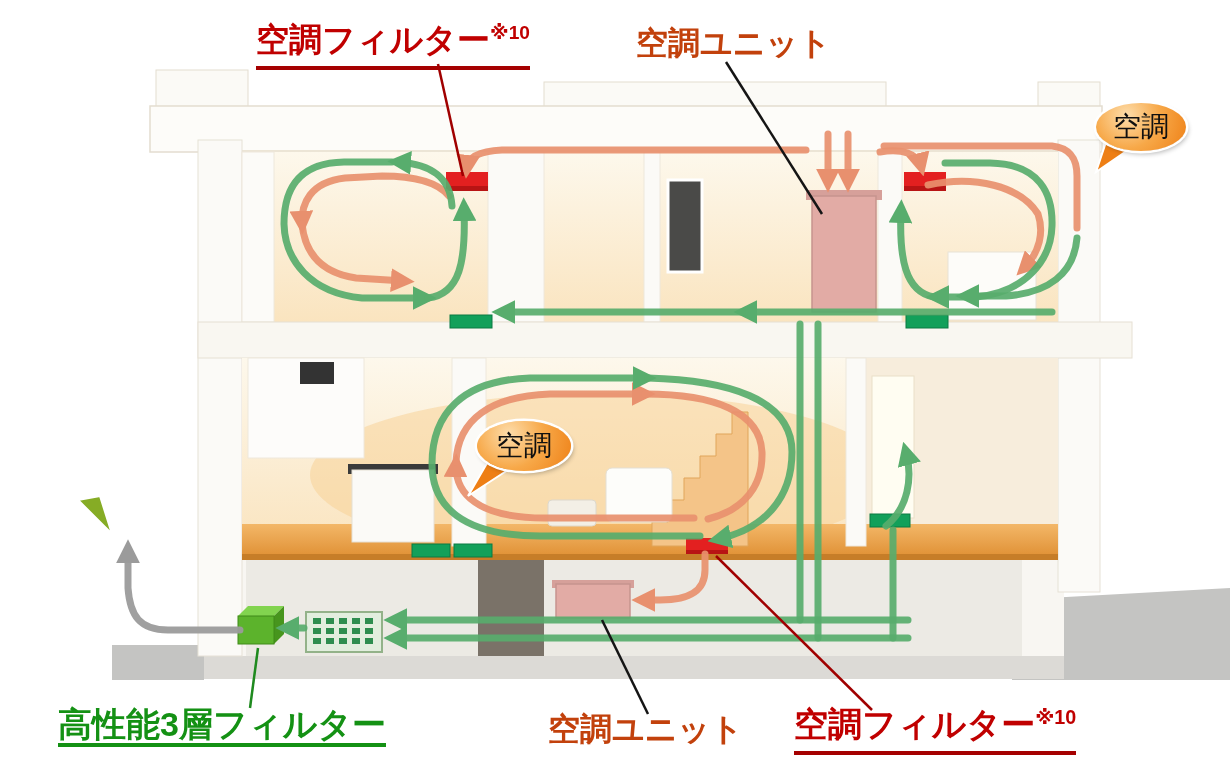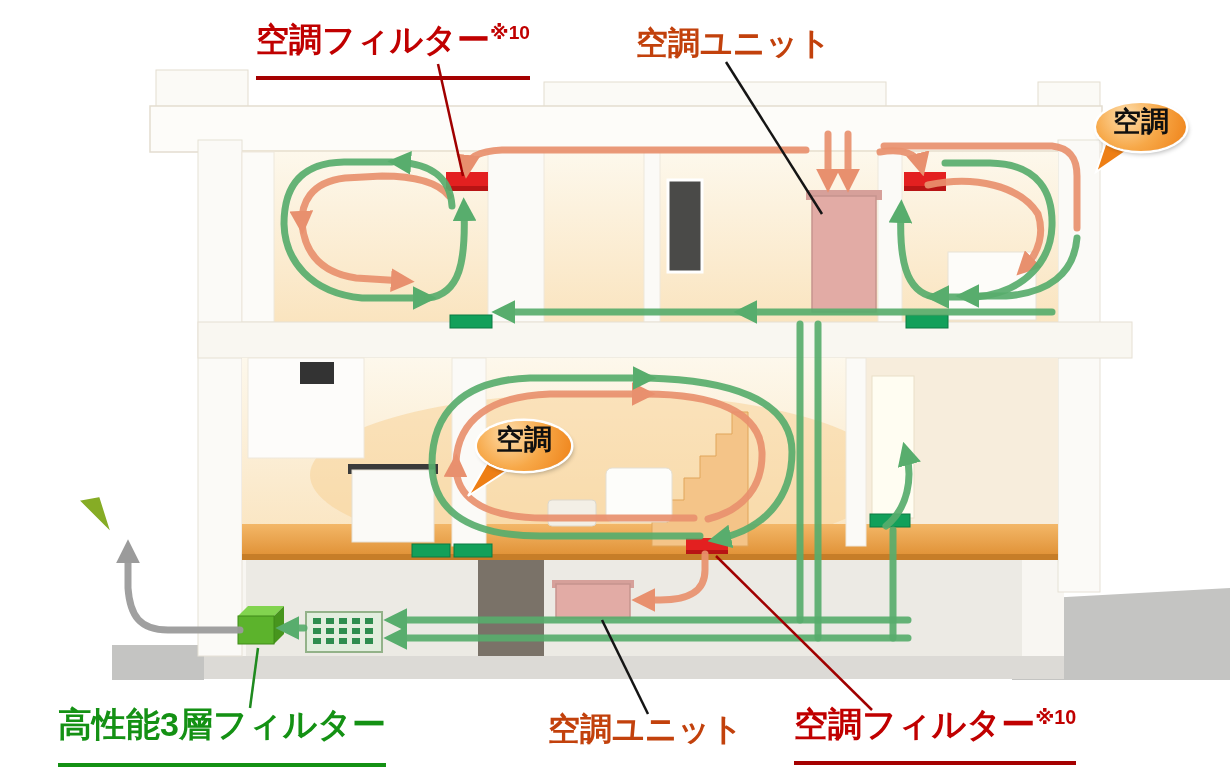--- a/index.html
+++ b/index.html
@@ -4,27 +4,27 @@
 <style>
   html,body{margin:0;padding:0;background:#fff;}
   .canvas{
     position:relative;width:1230px;height:781px;background:#ffffff;overflow:hidden;
     font-family:"Liberation Sans","DejaVu Sans",sans-serif;
   }
   .canvas svg{position:absolute;left:0;top:0;}
   .lbl{position:absolute;font-weight:bold;white-space:nowrap;line-height:1.1;}
   .lbl sup{font-size:0.58em;vertical-align:super;}
   .red{color:#c00000;}
-  .u-red{border-bottom:4px solid #a50000;padding-bottom:18px;display:inline-block;}
+  .u-red{border-bottom:4px solid #a50000;padding-bottom:8px;display:inline-block;}
   .grn{color:#149114;}
-  .u-grn{border-bottom:4px solid #149114;padding-bottom:20px;display:inline-block;}
+  .u-grn{border-bottom:4px solid #149114;padding-bottom:0;display:inline-block;}
   .blk{color:#c2410c;}
   .balloon{
-    position:absolute;display:flex;justify-content:center;
-    border-radius:50%;font-weight:bold;color:#101010;
+    position:absolute;display:flex;align-items:center;justify-content:center;
+    border-radius:50%;font-weight:normal;color:#101010;
   }
   .balloon.orange{
     background:radial-gradient(circle at 34% 26%, #fdddab 0%, #f7a848 48%, #ee7f15 100%);
     box-shadow:0 0 0 2.5px #ffffff, 2px 3px 5px rgba(0,0,0,.30);
   }
   .balloon.greenb{
     background:radial-gradient(circle at 34% 26%, #eef6bc 0%, #b8d660 48%, #86ac25 100%);
     box-shadow:0 0 0 2.5px #ffffff, 2px 3px 5px rgba(0,0,0,.30);
   }
   #badge-right{left:1096px;top:103px;width:90px;height:48px;font-size:28px;}

